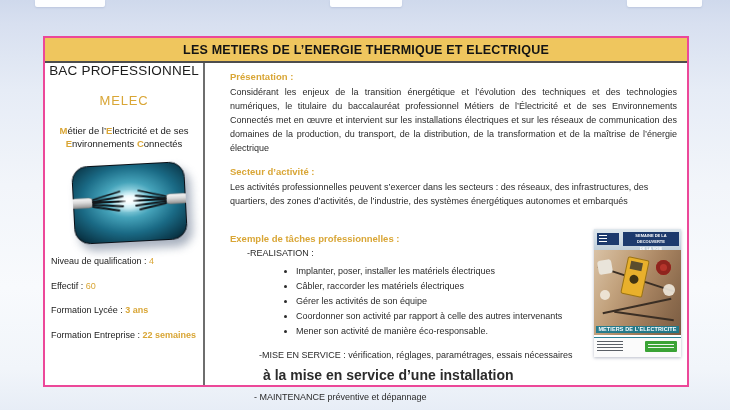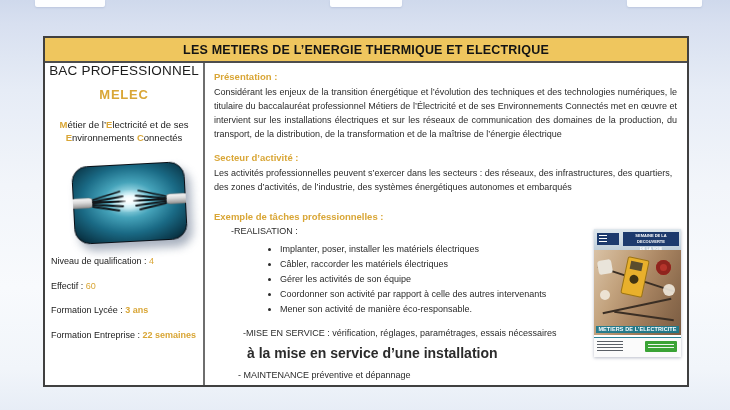--- a/index.html
+++ b/index.html
@@ -5,33 +5,33 @@
   html,body{margin:0;padding:0;}
   body{
     width:730px;height:410px;overflow:hidden;position:relative;
     font-family:"Liberation Sans",sans-serif;
     background:linear-gradient(180deg,#cfd9ec 0%,#d8e0f0 6%,#e6ecf6 22%,#f2f5fa 45%,#f8fafd 70%,#f1f5fa 90%,#e7edf6 100%);
   }
   .top-artifact{position:absolute;top:0;height:7px;background:#fdfeff;border-radius:0 0 2px 2px;box-shadow:0 1px 2px rgba(120,140,180,.25);}
   
   .sheet{
     position:absolute;left:43px;top:36px;width:646px;height:351px;
-    background:#ffffff;border:2px solid #404040;box-sizing:border-box;
+    background:#ffffff;border:2px solid #ec4899;box-sizing:border-box;
   }
   .title-bar{
     height:23px;background:#efc65e;border-bottom:2px solid #4d4d4d;
     display:flex;align-items:center;justify-content:center;
     font-size:12.5px;font-weight:bold;color:#141414;letter-spacing:.2px;
   }
   .body-row{display:flex;height:calc(100% - 25px);}
   .left-col{width:160px;border-right:2px solid #6e6e6e;position:relative;box-sizing:border-box;flex:none;}
-  .right-col{flex:1;position:relative;box-sizing:border-box;padding:8px 10px 8px 9px;}
+  .right-col{flex:1;position:relative;box-sizing:border-box;padding:8px 10px 8px 25px;}
   
   .diploma{text-align:center;font-size:13.5px;color:#1c1c1c;letter-spacing:.2px;}
-  .acronym{margin-top:9px;text-align:center;font-size:13px;font-weight:bold;color:#d9a636;letter-spacing:.8px;}
+  .acronym{margin-top:15px;text-align:center;font-size:13px;font-weight:normal;color:#d9a636;letter-spacing:.8px;}
   .expansion{margin-top:16px;text-align:center;font-size:9.5px;line-height:1.4;color:#222;padding:0 5px;}
   .expansion .hl{color:#d9a636;font-weight:bold;}
   .cable-wrap{position:absolute;left:28px;top:101px;width:113px;height:78px;transform:rotate(-3deg);
     filter:drop-shadow(5px 7px 5px rgba(60,80,110,.45));}
   .stats{position:absolute;left:6px;right:2px;top:193px;font-size:9px;color:#222;}
   .stat-row{margin-bottom:14.5px;white-space:nowrap;}
   .stat-row .val{color:#d9a636;}
   .stat-row .val.bold{font-weight:bold;}
   
   .sec-h{font-size:9.5px;font-weight:bold;color:#d9a636;margin:0 0 4px 0;}
@@ -144,21 +144,21 @@
           <div class="stat-row"><span class="lbl">Formation Entreprise : </span><span class="val bold">22 semaines</span></div>
         </div>
     </div>
 
     <div class="right-col">
 
       <div class="sec-h">Présentation :</div>
       <p class="para just">Considérant les enjeux de la transition énergétique et l’évolution des techniques et des technologies numériques, le titulaire du baccalauréat professionnel Métiers de l’Électricité et de ses Environnements Connectés met en œuvre et intervient sur les installations électriques et sur les réseaux de communication des domaines de la production, du transport, de la distribution, de la transformation et de la maîtrise de l’énergie électrique</p>
 
       <div class="sec-h">Secteur d’activité :</div>
-      <p class="para" style="margin-bottom:16px;"> Les activités professionnelles peuvent s’exercer dans les secteurs : des réseaux, des infrastructures, des quartiers, des zones d’activités, de l’industrie, des systèmes énergétiques autonomes et embarqués</p>
+      <p class="para" style="margin-bottom:24px;"> Les activités professionnelles peuvent s’exercer dans les secteurs : des réseaux, des infrastructures, des quartiers, des zones d’activités, de l’industrie, des systèmes énergétiques autonomes et embarqués</p>
 
       <div class="sec-h">Exemple de tâches professionnelles :</div>
       <div class="task-line">-REALISATION :</div>
 
       <ul class="tasks">
           <li>Implanter, poser, installer les matériels électriques</li>
           <li>Câbler, raccorder les matériels électriques</li>
           <li>Gérer les activités de son équipe</li>
           <li>Coordonner son activité par rapport à celle des autres intervenants</li>
           <li>Mener son activité de manière éco-responsable.</li>

